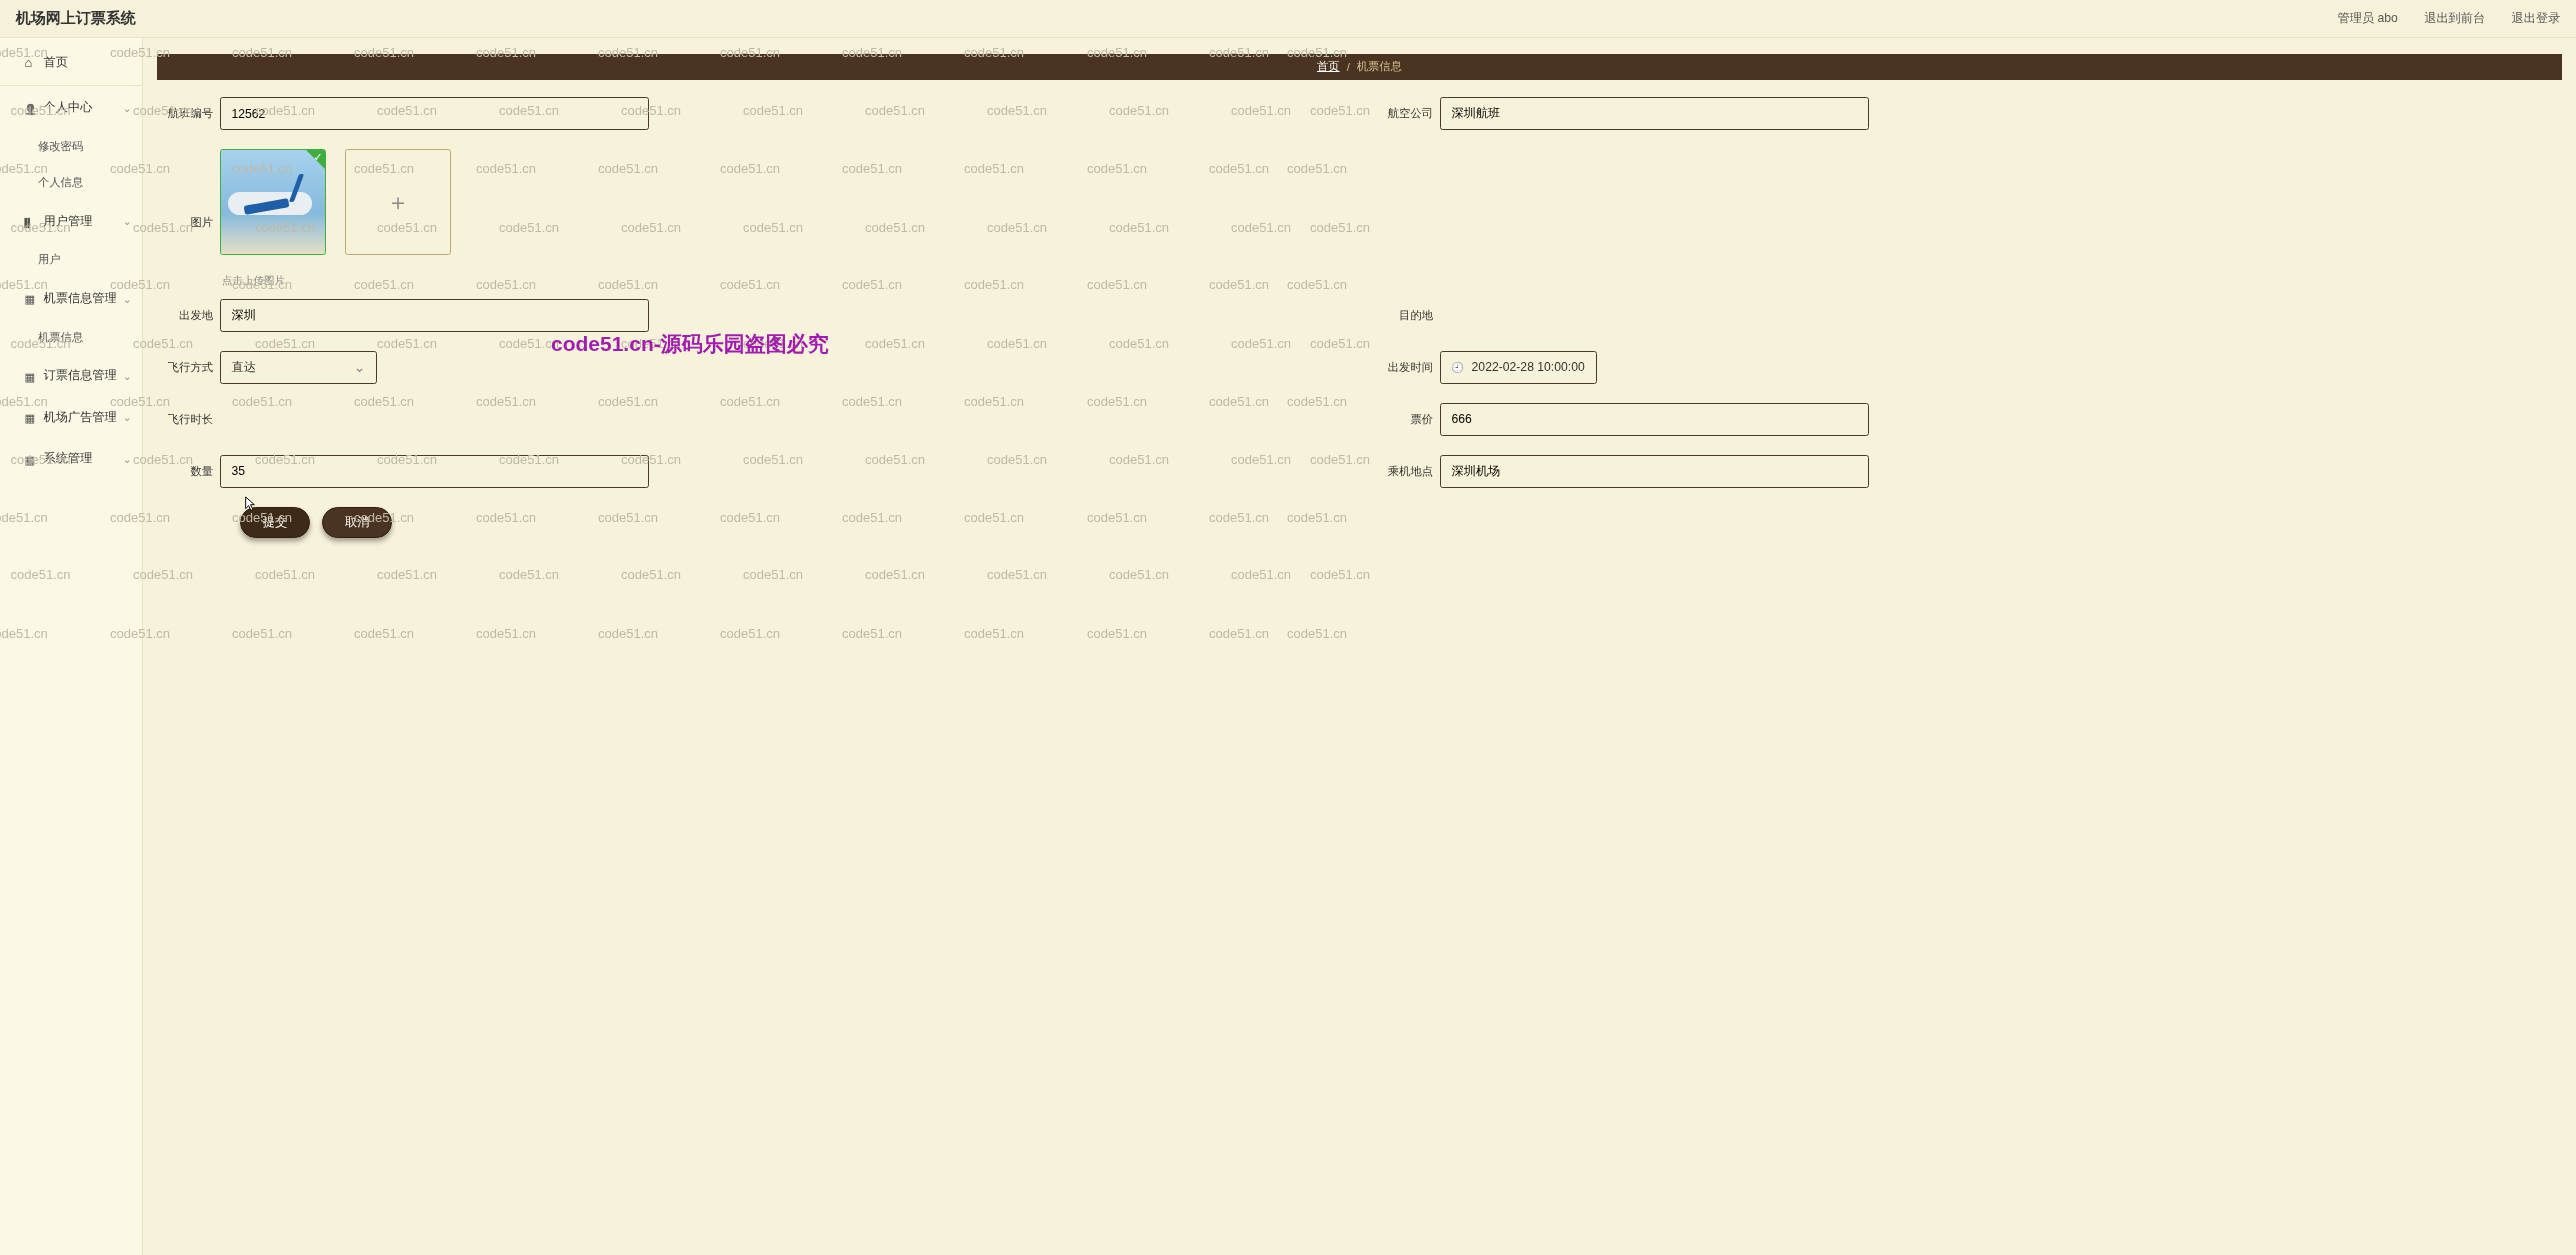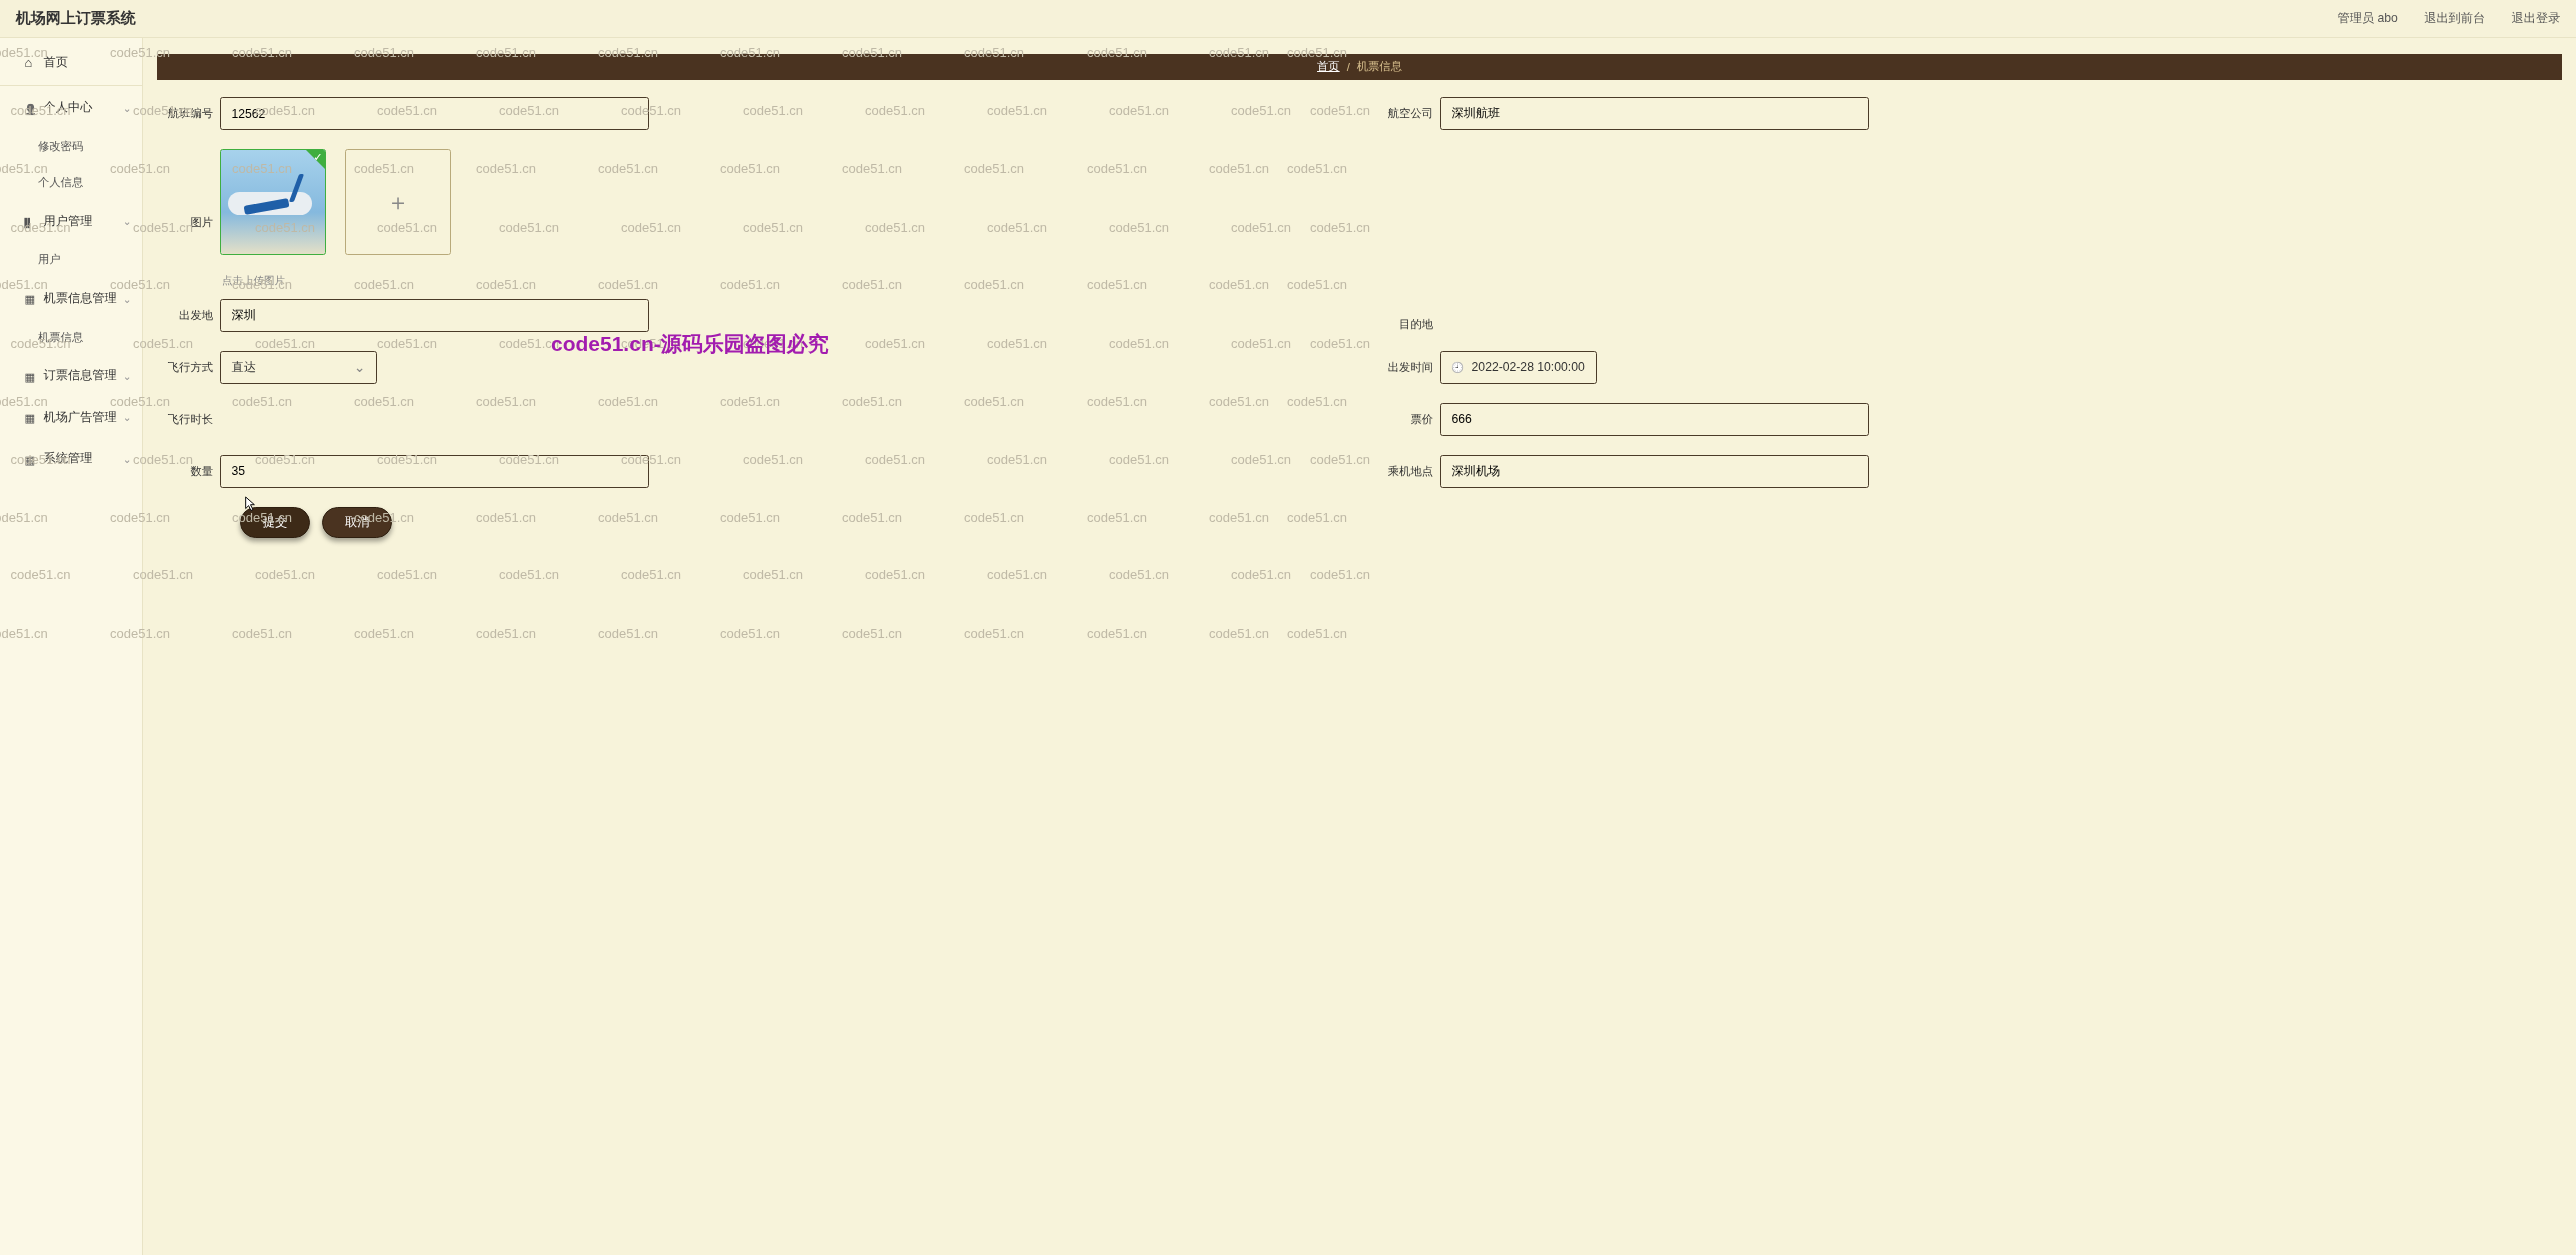--- a/index.html
+++ b/index.html
@@ -188,21 +188,21 @@
               <div class="check">✓</div>
             </div>
             <div class="upl">
               <span>＋</span>
             </div>
           </div>
         </div>
       </div>
       <div class="upload-hint">点击上传图片</div>
 
-      <div class="row" style="margin-top:10.5px;align-items:flex-end;">
+      <div class="row" style="margin-top:10.5px;">
         <div class="field col-a">
           <span class="label">出发地</span>
           <input class="inp w-wide" value="深圳" style="">
         </div>
         <div class="field col-a">
           <span class="label">目的地</span>
         </div>
       </div>
 
       <div class="row">

